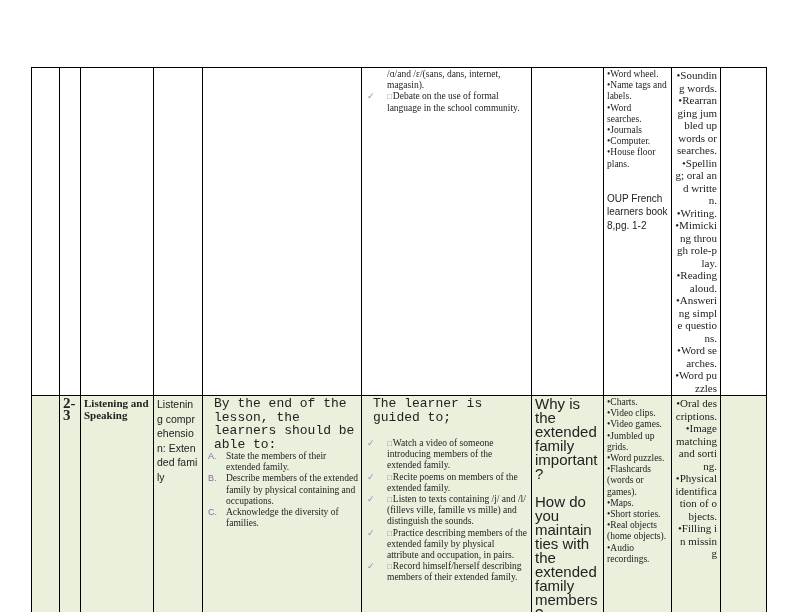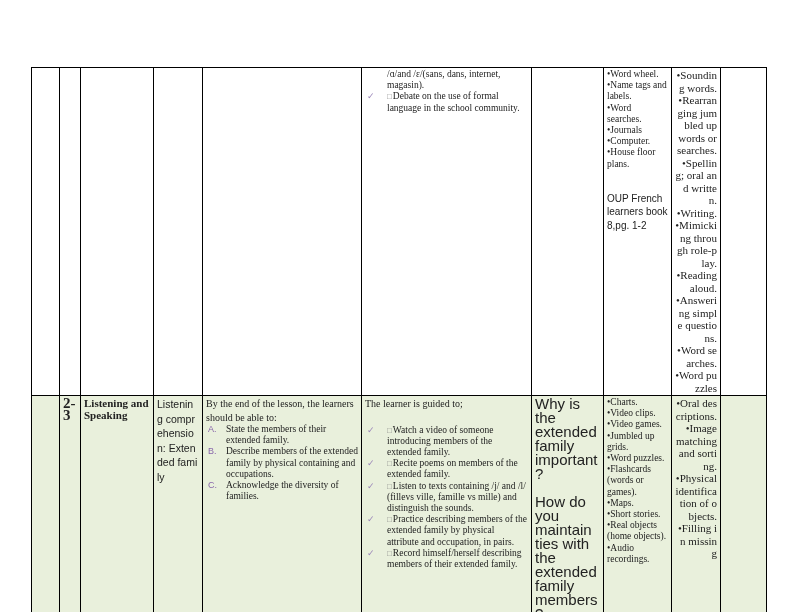--- a/index.html
+++ b/index.html
@@ -10,21 +10,21 @@
     width:735px;
     font-family:"Liberation Serif", serif;
     font-size:9.5px; line-height:11.2px; color:#222;
   }
   table.scheme td {
     border:1.5px solid #000; vertical-align:top; padding:1px 3px; overflow:hidden;
     word-wrap:break-word;
   }
   tr.row1 { height:316px; }
   tr.row2 { height:177px; background:#e9f0dc; }
-  .sans { font-family:Liberation Serif, serif; font-size:10px; line-height:13.5px; }
+  .sans { font-family:Liberation Mono, monospace; font-size:13px; line-height:13.5px;margin-left:8px; }
   .wk { font-family:"Liberation Serif", serif; font-size:15px; font-weight:bold; line-height:12px; }
   .strand { font-family:"Liberation Serif", serif; font-size:11px; font-weight:bold; line-height:12px; }
   .substrand { font-family:"Liberation Sans", sans-serif; font-size:10.5px; font-weight:normal; line-height:14.5px; word-break:break-all; }
   ul.checks { list-style:none; margin:0; padding:0; }
   ul.checks li { position:relative; padding-left:22px; }
   ul.checks li .chk { position:absolute; left:2px; top:0; color:#9a86b8; font-size:9px; }
   ul.checks li .box { font-size:8px; color:#888; margin-right:1px; }
   ol.outcomes { list-style:none; margin:0; padding:0; }
   ol.outcomes li { position:relative; padding-left:20px; }
   ol.outcomes li .ltr { position:absolute; left:2px; top:0; color:#8866aa; font-family:"Liberation Sans", sans-serif; font-size:9px; }

